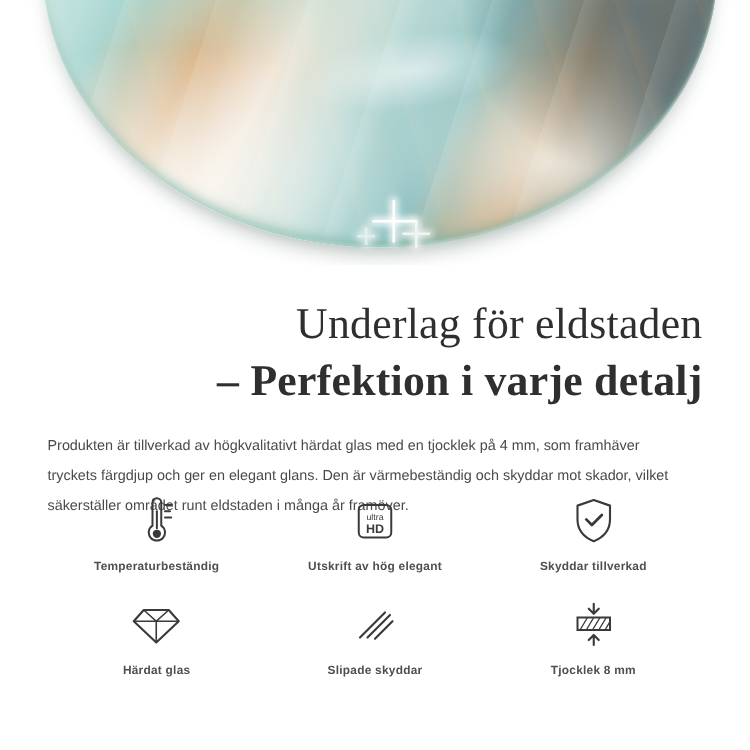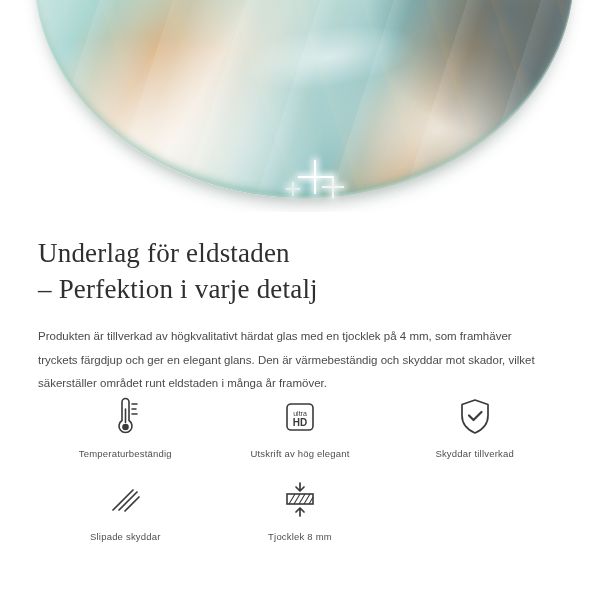--- a/index.html
+++ b/index.html
@@ -112,26 +112,27 @@
     position: absolute;
     left: 0;
     top: 212px;
     width: 600px;
   }
   .headline {
     margin: 0;
     padding: 24px 38px 0 38px;
     font-family: "Liberation Serif", serif;
     font-weight: 400;
-    font-size: 27px;
+    font-size: 35px;
     line-height: 1.32;
     color: #2f2f2f;
     letter-spacing: 0.2px;
-  }
-  .headline .l2 { display: block; }
+    text-align: right;
+  }
+  .headline .l2 { display: block; font-weight: bold; }
 
   .body-copy {
     margin: 0;
     padding: 18px 46px 0 38px;
     font-size: 11.5px;
     line-height: 2.05;
     color: #4a4a4a;
   }
 
   
@@ -155,20 +156,21 @@
     display: flex;
     align-items: center;
     justify-content: center;
   }
   .feature-label {
     margin-top: 8px;
     font-size: 9.5px;
     color: #4f4f4f;
     text-align: center;
     letter-spacing: .2px;
+    font-weight: bold;
   }
   svg { display: block; }
 </style>
 </head>
 <body>
 
 <div class="page">
 
   <div class="hero">
     <div class="hero-disc">
@@ -217,20 +219,29 @@
     <div class="feature">
       <div class="feature-icon">
         <svg width="40" height="44" viewBox="0 0 40 44">
           <path d="M20 5l13 4.5v11c0 9-6 14.5-13 17.5C13 35 7 29.5 7 20.5v-11L20 5z" fill="none" stroke="#3a3a3a" stroke-width="1.7" stroke-linejoin="round"></path>
           <path d="M14 20.5l4.5 4.5L26.5 17" fill="none" stroke="#3a3a3a" stroke-width="2.2" stroke-linecap="round" stroke-linejoin="round"></path>
         </svg>
       </div>
       <div class="feature-label">Skyddar tillverkad</div>
     </div>
 
+    <div class="feature">
+      <div class="feature-icon">
+        <svg width="44" height="40" viewBox="0 0 44 40">
+          <path d="M12 8h20l8 9-18 17L4 17l8-9z" fill="none" stroke="#3a3a3a" stroke-width="1.7" stroke-linejoin="round"></path>
+          <path d="M4 17h36M12 8l10 9 10-9M22 17v17" fill="none" stroke="#3a3a3a" stroke-width="1.3" stroke-linejoin="round"></path>
+        </svg>
+      </div>
+      <div class="feature-label">Härdat glas</div>
+    </div>
 
     <div class="feature">
       <div class="feature-icon">
         <svg width="44" height="40" viewBox="0 0 44 40">
           <path d="M10 30L30 10M16 30L34 12M22 31L36 17" fill="none" stroke="#3a3a3a" stroke-width="1.7" stroke-linecap="round"></path>
         </svg>
       </div>
       <div class="feature-label">Slipade skyddar</div>
     </div>
 

